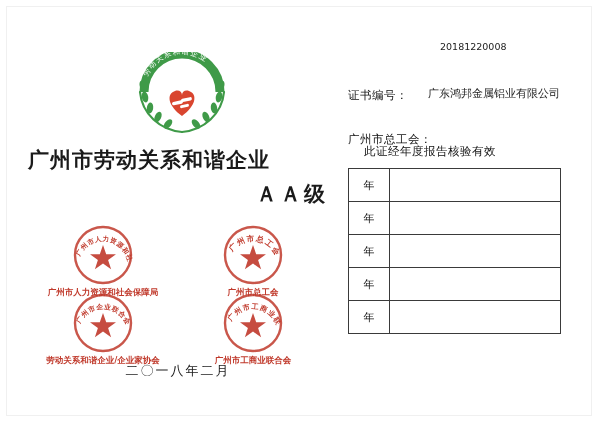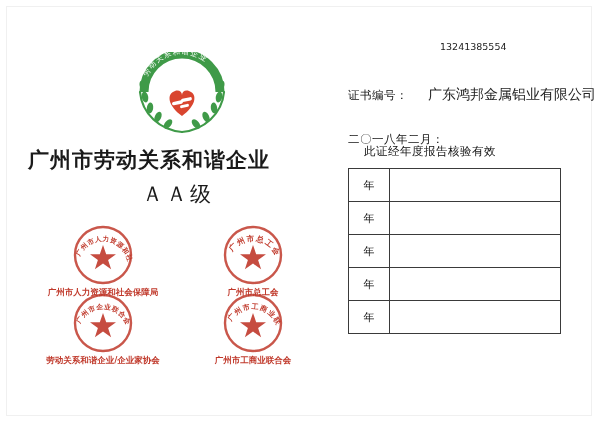--- a/index.html
+++ b/index.html
@@ -59,23 +59,23 @@
     font-weight: bold;
     color: #1a1a1a;
     letter-spacing: 1px;
     font-family: "DejaVu Sans", "Liberation Sans", sans-serif;
   }
   .cert-grade {
     position: absolute;
     left: 0;
     top: 150px;
     width: 300px;
-    text-align: center;
+    text-align: right;
     font-size: 21px;
-    font-weight: normal;
+    font-weight: bold;
     color: #1a1a1a;
     letter-spacing: 3px;
   }
 
   
   .seal-row {
     position: absolute;
     width: 300px;
     left: 0;
   }
@@ -142,21 +142,21 @@
   }
   .field-value {
     position: absolute;
     left: 92px;
     top: 1px;
     font-size: 9.5px;
     color: #222;
     white-space: nowrap;
   }
   .field-value.small {
-    font-size: 14px;
+    font-size: 11px;
     left: 80px;
     top: 2px;
     font-family: Liberation Mono, monospace;
   }
 
   .table-caption {
     position: absolute;
     left: 16px;
     top: 104px;
     font-size: 11.5px;
@@ -300,31 +300,32 @@
             <text font-size="7.2" fill="#c0392b" font-family="DejaVu Sans, sans-serif" font-weight="bold" letter-spacing="1">
               <textPath href="#s4top" startOffset="9%">广州市工商业联合会</textPath>
             </text>
             <polygon points="31,21 34.2,30.2 44,30.2 36.1,36 39.1,45.3 31,39.6 22.9,45.3 25.9,36 18,30.2 27.8,30.2" fill="#c0392b" opacity="0.9"></polygon>
           </svg>
         </div>
         <div class="seal-label">广州市工商业联合会</div>
       </div>
     </div>
 
+    <div class="cert-date">二〇一八年二月</div>
   </div>
 
   <div class="right-panel">
 
     <div class="field-row">
       <span class="field-label">证书编号：</span>
-      <span class="field-value">13241385554</span>
+      <span class="field-value">20181220008</span>
     </div>
 
     <div class="field-row">
-      <span class="field-label">二〇一八年二月：</span>
+      <span class="field-label">广州市总工会：</span>
       <span class="field-value small">广东鸿邦金属铝业有限公司</span>
     </div>
 
     <div class="table-caption">此证经年度报告核验有效</div>
 
     <table class="verify-table">
       <tbody>
         <tr>
           <td class="year-cell">年</td>
           <td class="blank-cell"></td>

